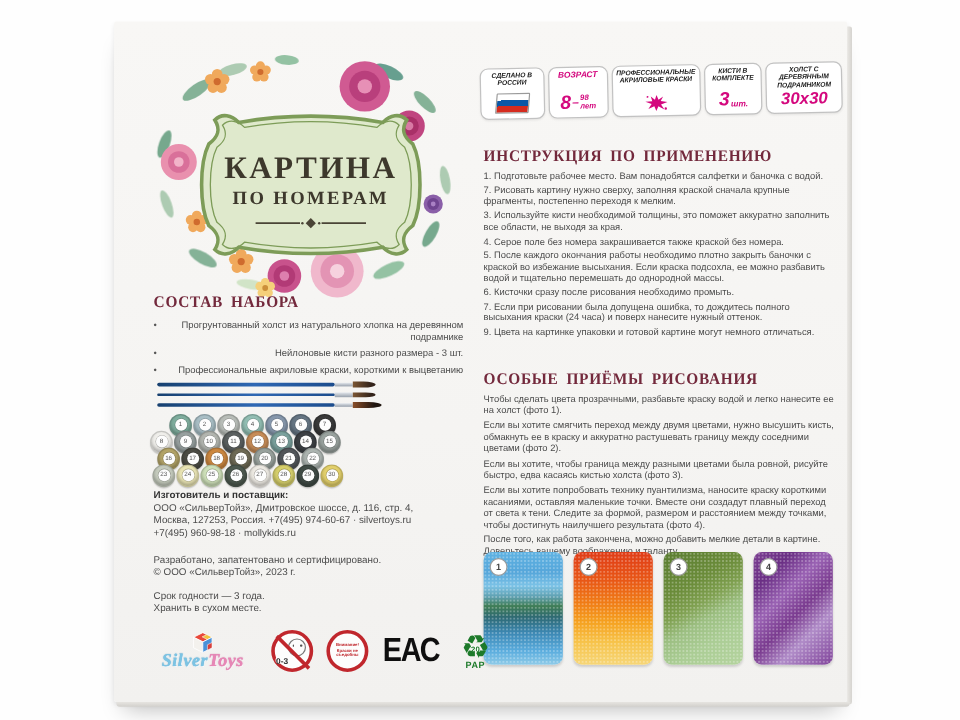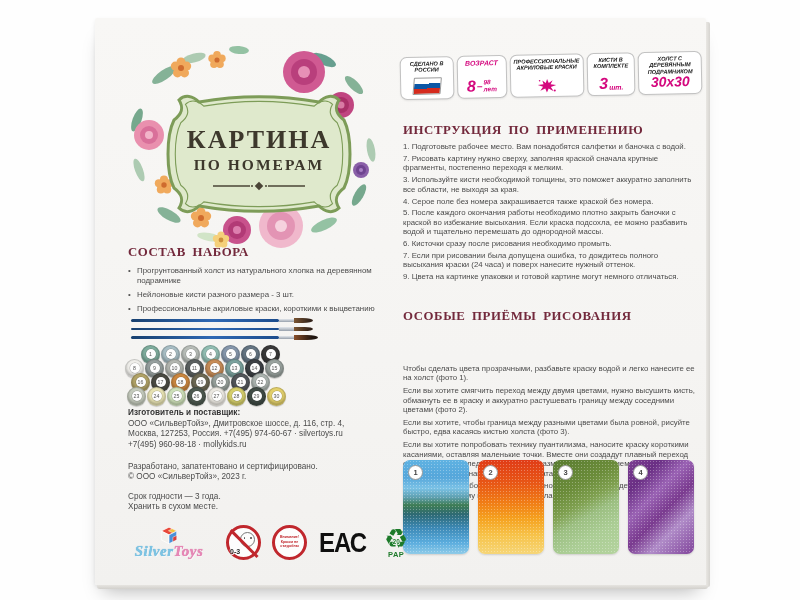--- a/index.html
+++ b/index.html
@@ -11,21 +11,21 @@
        box-shadow:0 14px 18px -8px rgba(0,0,0,0.28), 0 2px 4px rgba(0,0,0,0.08);}
   .box::before{content:"";position:absolute;right:-4px;top:4px;bottom:-2px;width:4px;
        background:linear-gradient(90deg,#e9e7e3,#d6d4d0);border-radius:0 2px 2px 0;}
   .box::after{content:"";position:absolute;left:2px;right:-2px;bottom:-4px;height:4px;
        background:linear-gradient(180deg,#e6e4e0,#d2d0cc);border-radius:0 0 3px 3px;}
 
   .h-maroon{position:absolute;margin:0;font-family:"Liberation Serif",serif;font-weight:700;
        color:#73293c;font-size:13.5px;letter-spacing:0.6px;word-spacing:3px;white-space:nowrap;
        transform:scaleX(0.95);transform-origin:0 50%;}
 
-  .body-text{color:#4b4b4b;font-size:7.8px;line-height:9.4px;margin-top:36px;}
+  .body-text{color:#4b4b4b;font-size:7.8px;line-height:9.4px;}
 
   
   .badges{position:absolute;left:305px;top:36px;width:302px;display:flex;gap:3px;
           align-items:stretch;transform:rotate(-1.2deg);}
   .badge{background:#fff;border:1px solid #c2c2c2;border-radius:7px;padding:3px 3px;
          text-align:center;display:flex;flex-direction:column;justify-content:space-between;
          box-shadow:0 1px 2px rgba(0,0,0,0.08);box-sizing:border-box;}
   .badge .lbl{font-size:5.6px;font-weight:700;font-style:italic;line-height:1.15;color:#1a1a1a;
          text-transform:uppercase;}
   .badge .lbl.magenta{color:#d4087e;font-size:7px;}
@@ -56,21 +56,21 @@
         background-size:3px 3px;}
   .sw1{background:linear-gradient(180deg,#5fb2e2 0%,#55a6da 18%,#7bc2e6 30%,#5e9fae 40%,#3f7d55 48%,#2e6a74 58%,#3c88b4 72%,#5badde 88%,#8fcbe8 100%);}
   .sw2{background:linear-gradient(180deg,#e03c17 0%,#e85716 25%,#f07c16 45%,#f5a11f 62%,#f7c34a 80%,#f6d678 100%);}
   .sw3{background:linear-gradient(150deg,#5a7c31 0%,#6b8c3a 30%,#7fa050 45%,#9cbf82 58%,#abcd95 75%,#b4d39e 100%);}
   .sw4{background:linear-gradient(135deg,#7c3f92 0%,#6a2f84 20%,#9a63b4 38%,#7a3b8f 55%,#b08cc8 72%,#80439a 100%);}
   .sw-num{position:absolute;z-index:2;left:5px;top:5px;width:13px;height:13px;border-radius:50%;
         background:#fff;border:1px solid #9a9a9a;font-size:7.5px;font-weight:700;color:#444;
         display:flex;align-items:center;justify-content:center;}
 
   
-  .comp-list{position:absolute;left:33px;top:248px;width:258px;margin:0;padding:0;list-style:none;}
+  .comp-list{position:absolute;left:33px;top:248px;width:258px;margin:0;padding:0;list-style:none;text-align:right;}
   .comp-list li{position:relative;padding-left:9px;margin-bottom:4.5px;font-size:7.9px;line-height:9.6px;color:#4b4b4b;}
   .comp-list li::before{content:"•";position:absolute;left:0;top:0;color:#555;}
 
   .brushes{position:absolute;left:36px;top:300px;display:flex;flex-direction:column;gap:3.5px;}
   .brush{display:flex;align-items:center;height:5px;}
   .handle{width:148px;height:2.6px;border-radius:2px;background:linear-gradient(90deg,#17406f,#2f68b4 55%,#1c4c8c);}
   .ferrule{width:15px;height:3.4px;background:linear-gradient(180deg,#e3e7ec,#97a0ab);}
   .tip{width:19px;height:4.2px;background:linear-gradient(90deg,#7c5633,#33231a 80%);
        border-radius:0 90% 90% 0 / 0 100% 100% 0;}
   .brush:nth-child(3) .tip{width:24px;height:5px;background:linear-gradient(90deg,#8a4f2a,#201610 75%);}

